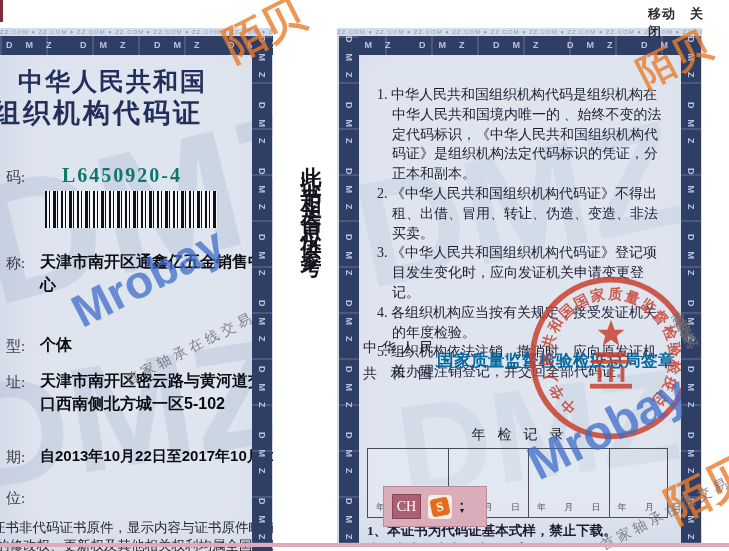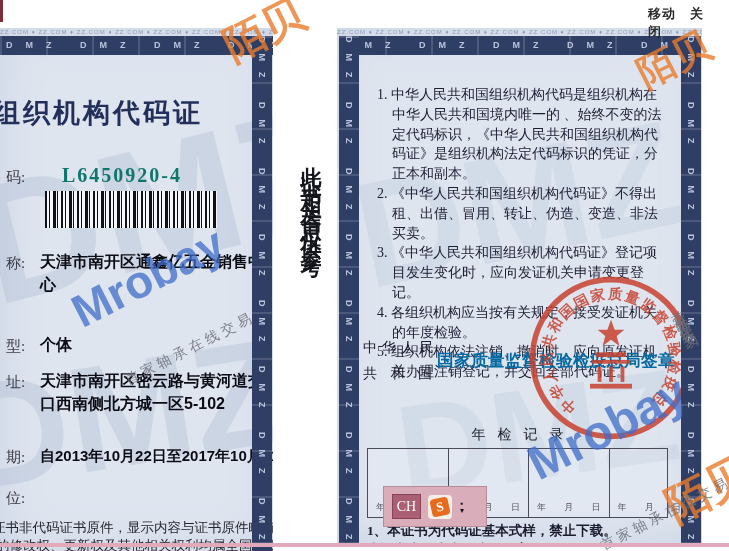--- a/index.html
+++ b/index.html
@@ -106,20 +106,21 @@
 
   <div id="corner-sliver"></div>
 
   <div class="cert" id="cert-left">
     <div class="micro" style="left:0;top:0;width:273px;">ZZ.COM ♦  ZZ.COM ♦  ZZ.COM ♦  ZZ.COM ♦  ZZ.COM ♦  ZZ.COM ♦  ZZ.COM ♦  ZZ.COM ♦  ZZ.COM ♦  ZZ.COM ♦  ZZ.COM ♦  ZZ.COM ♦  ZZ.COM ♦  ZZ.COM ♦  ZZ.COM ♦  ZZ.COM ♦  ZZ.COM ♦  ZZ.COM ♦  </div>
     <div class="dmz dmz-h" style="left:0;top:8px;width:273px;">DMZ DMZ DMZ DMZ DMZ DMZ DMZ DMZ DMZ DMZ DMZ DMZ DMZ DMZ </div>
     <div class="dmz dmz-v" style="right:1px;top:8px;bottom:0;">DMZ DMZ DMZ DMZ DMZ DMZ DMZ DMZ DMZ DMZ DMZ DMZ DMZ DMZ </div>
     <span class="ghost" style="left:-24px;top:78px;font-size:170px;transform:rotate(-14deg);">DMZ</span>
     <span class="ghost" style="left:-40px;top:300px;font-size:150px;transform:rotate(-9deg);">DMZ</span>
 
+    <div class="cert-title" id="title1">中华人民共和国</div>
     <div class="cert-title" id="title2">组织机构代码证</div>
 
     <div class="fld-label" style="top:140px;">码:</div>
     <div class="fld-value" id="code-value" style="left:62px;top:136px;">L6450920-4</div>
     <div id="barcode"></div>
 
     <div class="fld-label" style="top:226px;">称:</div>
     <div class="fld-value" style="top:222px;">天津市南开区通鑫亿五金销售中心</div>
 
     <div class="fld-label" style="top:309px;">型:</div>

